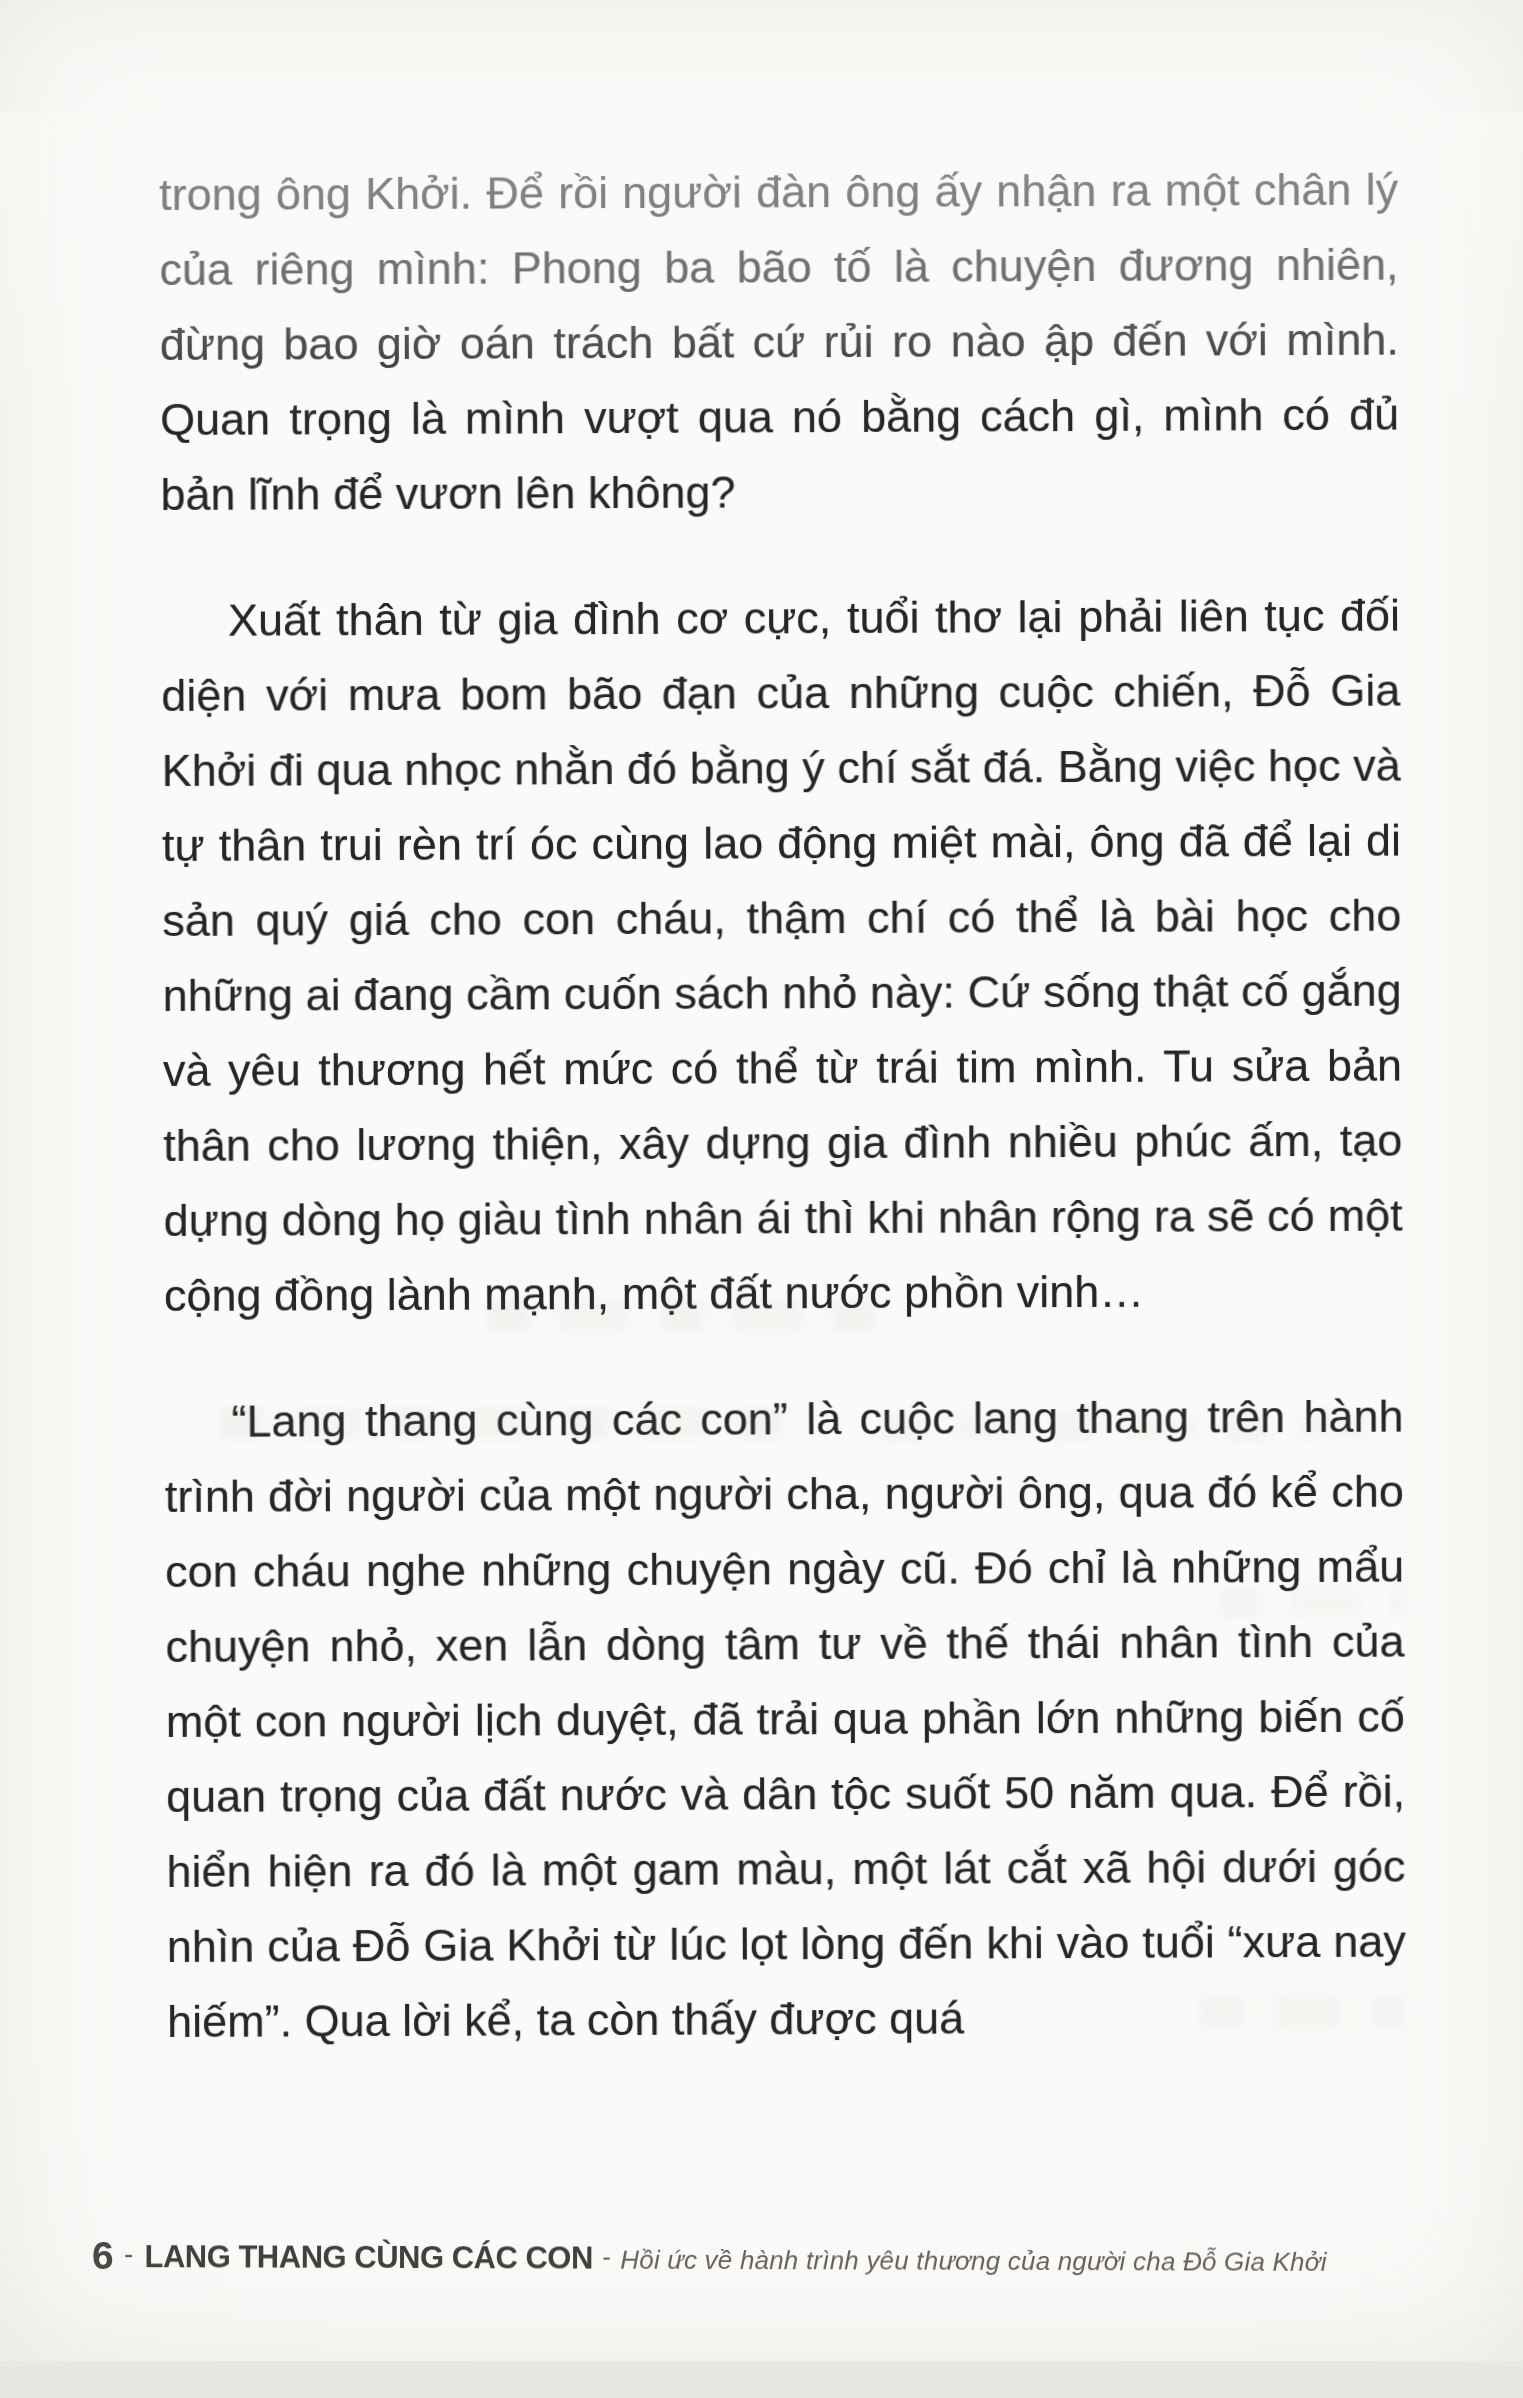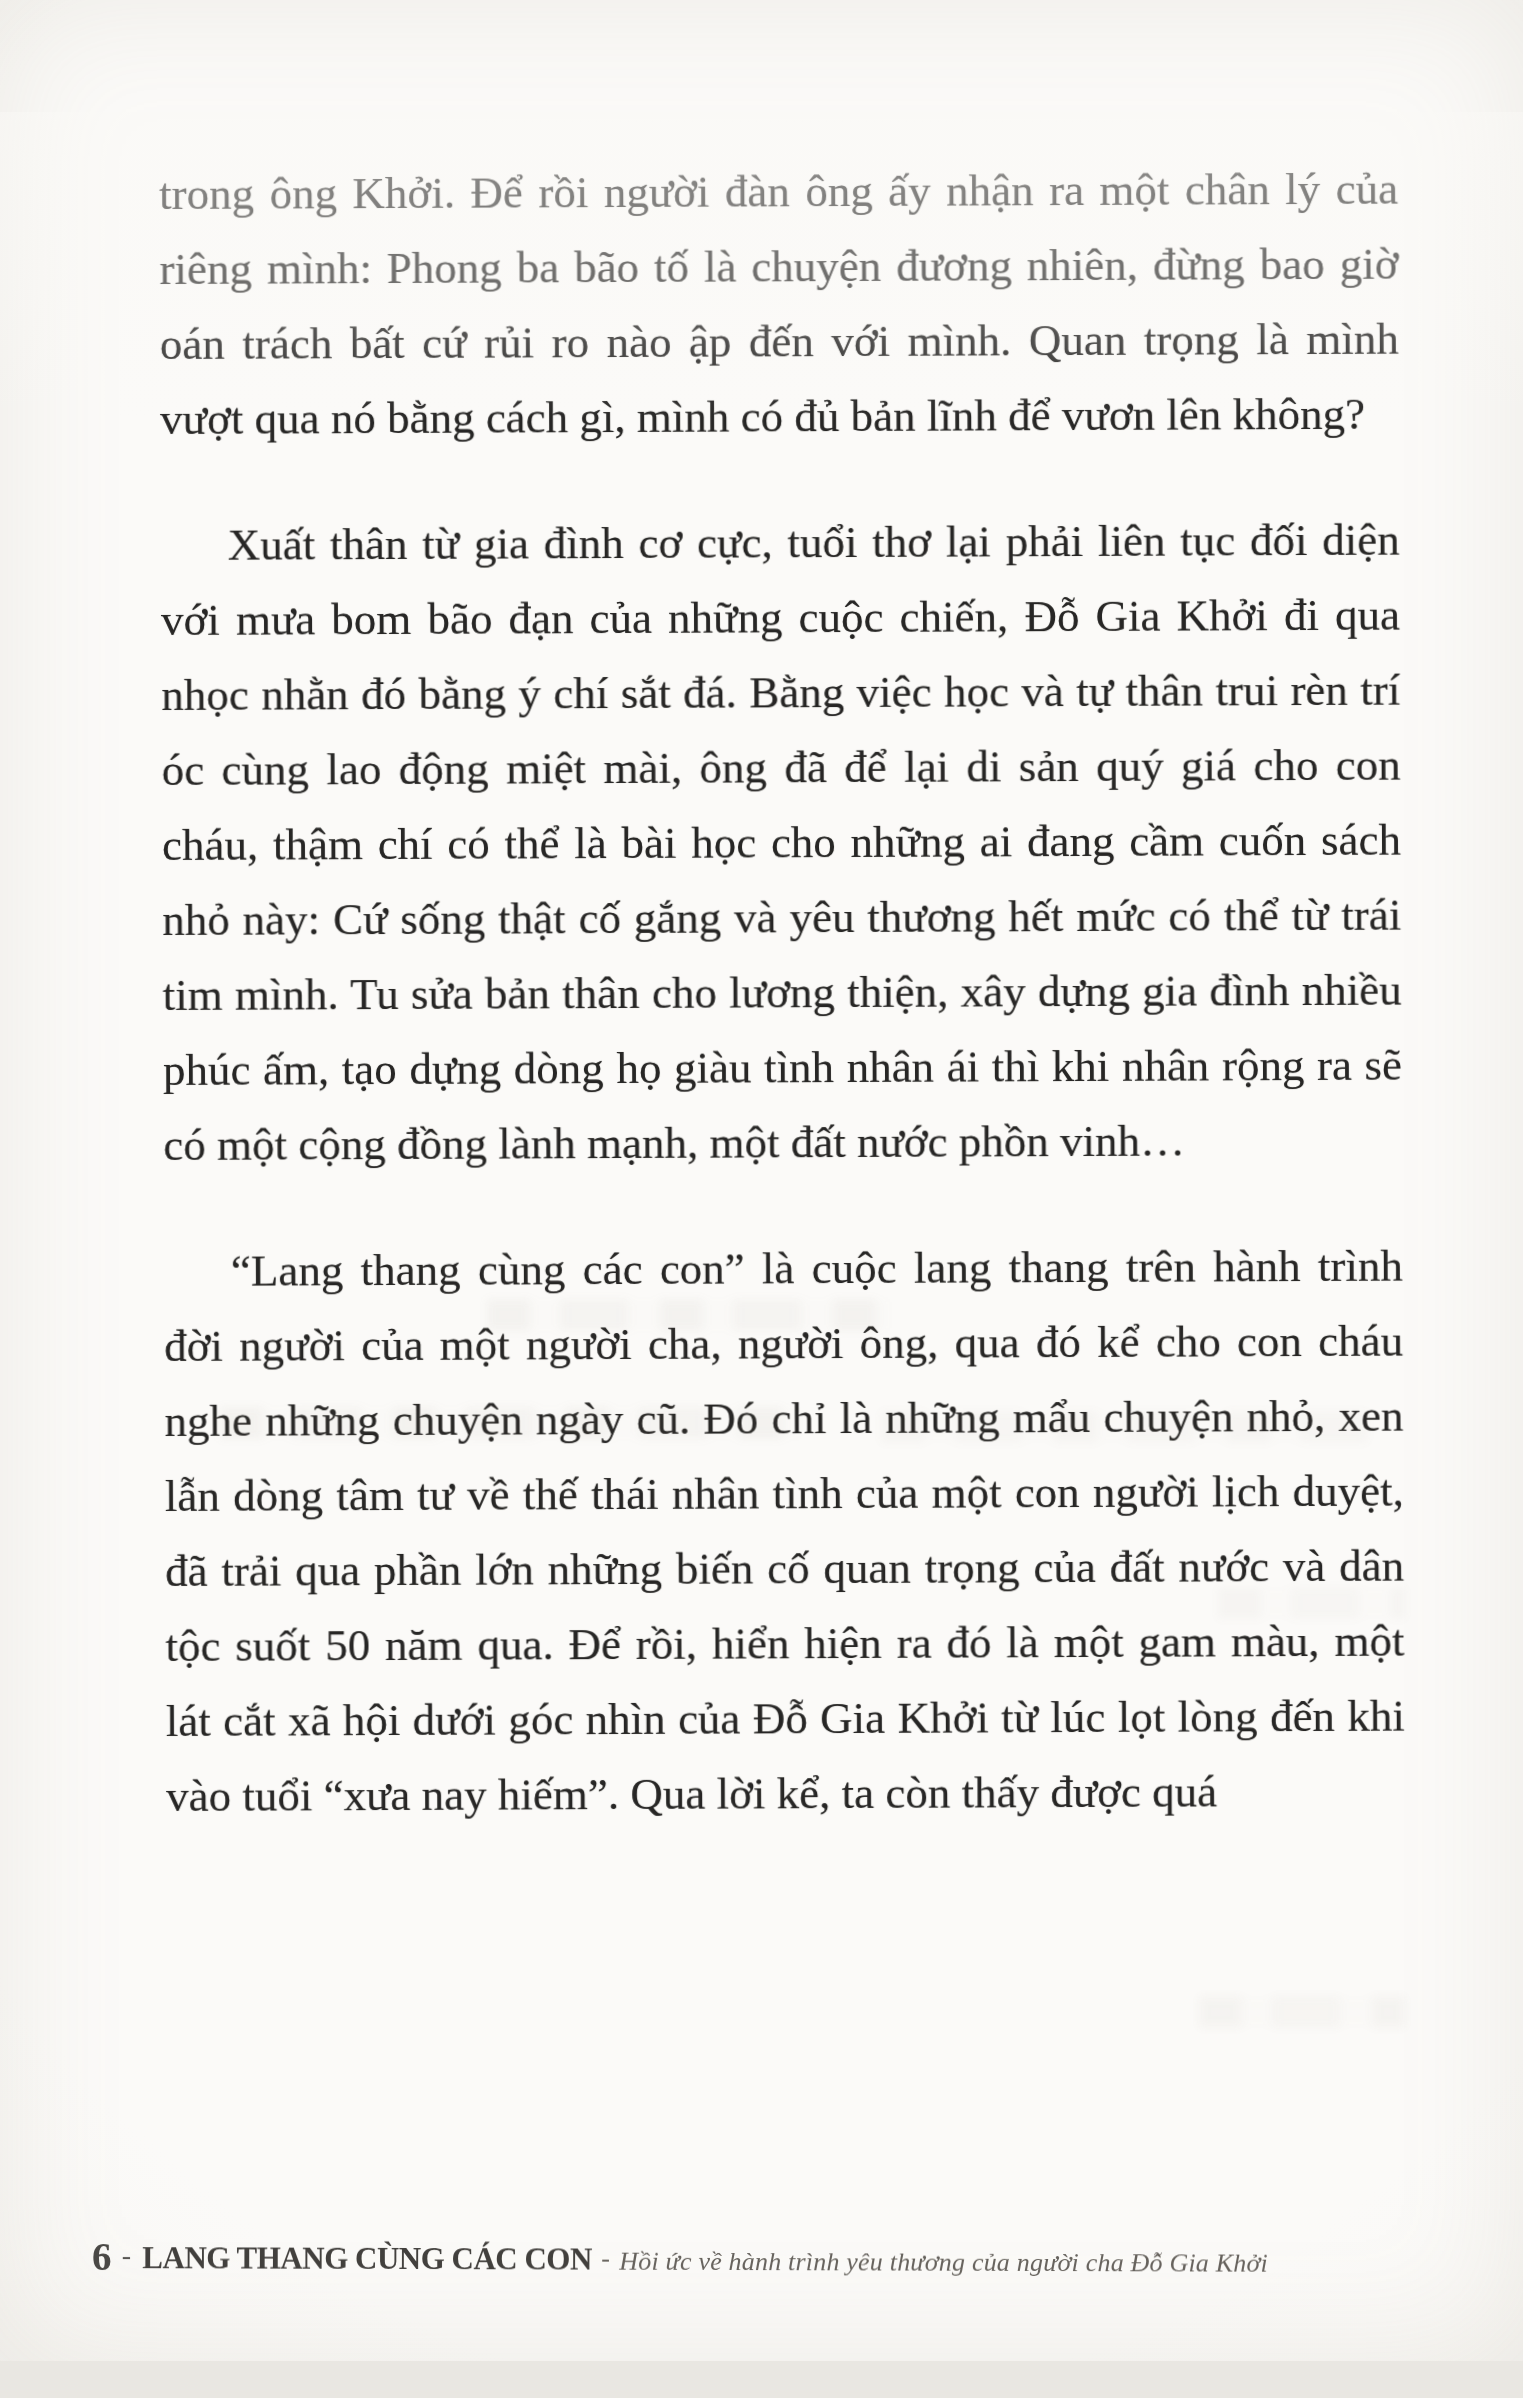--- a/index.html
+++ b/index.html
@@ -8,21 +8,21 @@
     background: #e9e7e2;
   }
   .page {
     position: relative;
     width: 1523px;
     height: 2361px;
     overflow: hidden;
     background:
       radial-gradient(ellipse 130% 105% at 52% 44%, #fbfaf8 55%, #f6f4f0 82%, #edebe5 100%);
     box-shadow: inset 0 0 131px rgba(150, 140, 122, 0.14);
-    font-family: Liberation Serif, serif;
+    font-family: Liberation Sans, sans-serif;
   }
   
   .text-block {
     position: absolute;
     left: 159px;
     top: 157px;
     width: 1239px;
     color: #272625;
     font-size: 45px;
     line-height: 75px;

